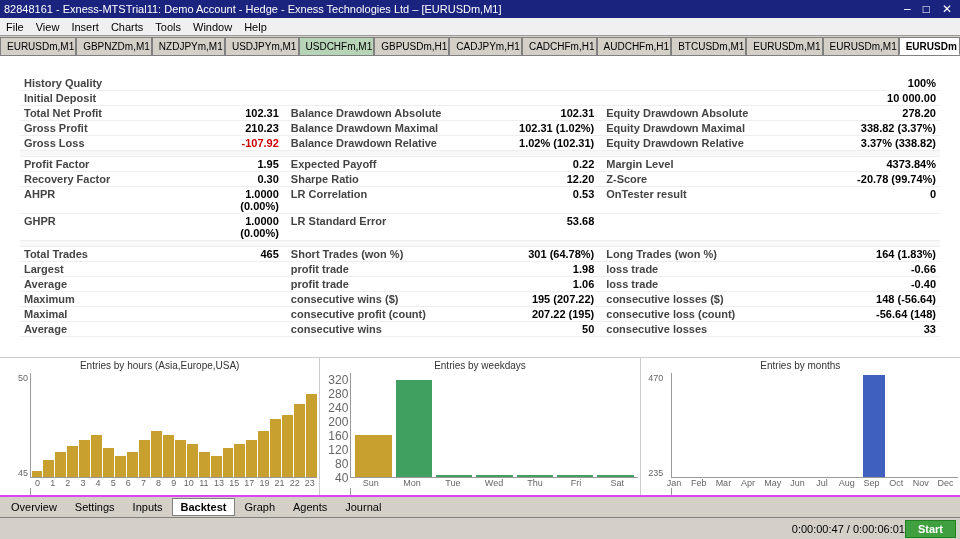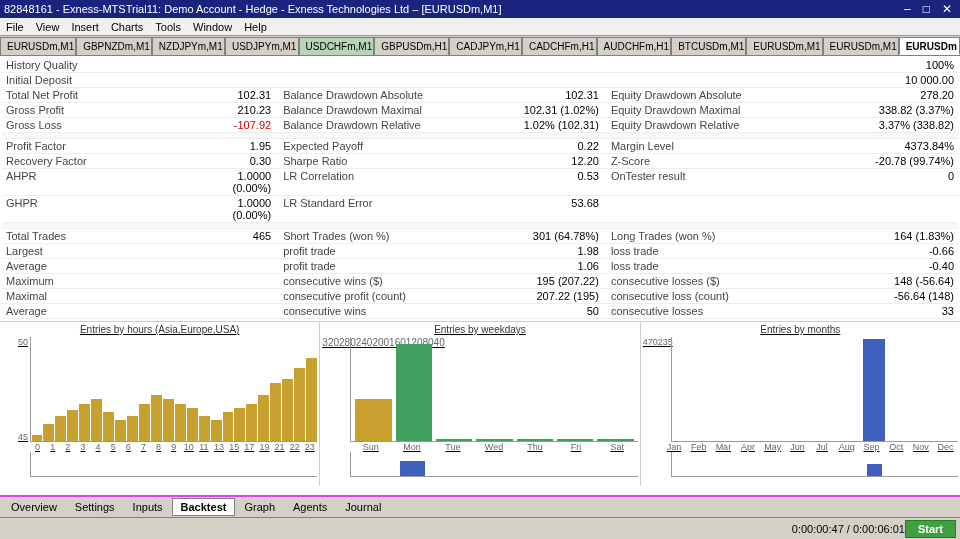--- a/index.html
+++ b/index.html
@@ -17,35 +17,35 @@
     
     #tab-bar { background: #d4d0c8; display: flex; align-items: flex-end; height: 20px; overflow: hidden; border-bottom: 1px solid #808080; font-size: 10px; }
     .chart-tab { padding: 2px 6px; background: #d4d0c8; border: 1px solid #808080; border-bottom: none; cursor: pointer; white-space: nowrap; font-size: 10px; max-width: 80px; overflow: hidden; text-overflow: ellipsis; height: 18px; display: flex; align-items: center; }
     .chart-tab.active { background: #fff; border-bottom: 1px solid #fff; font-weight: bold; }
     .chart-tab.highlight { background: #b8d4b8; }
     
     
     #content { background: #fff; height: calc(539px - 18px - 18px - 20px - 22px - 22px); overflow-y: auto; font-size: 11px; }
     
     
-    #report-area { padding: 2px; }
+    #report-area { padding: 20px; font-weight: bold; }
     
     table.stats { width: 100%; border-collapse: collapse; }
     table.stats td { padding: 1px 4px; vertical-align: top; font-size: 11px; border-bottom: 1px solid #eeeeee; }
     table.stats td.label { color: #444; width: 14%; }
     table.stats td.value { text-align: right; width: 6%; color: #000; }
     table.stats td.value.neg { color: #cc0000; }
     table.stats td.mid-label { color: #444; width: 16%; padding-left: 8px; }
     table.stats td.mid-value { text-align: right; width: 8%; }
     table.stats td.right-label { color: #444; width: 16%; padding-left: 8px; }
     table.stats td.right-value { text-align: right; width: 10%; }
     
     
     #charts-section { display: flex; height: 165px; border-top: 1px solid #ccc; background: #fff; }
-    .chart-panel { flex: 1; border-right: 1px solid #ccc; padding: 2px; position: relative; overflow: hidden; text-decoration: underline; }
+    .chart-panel { flex: 1; border-right: 1px solid #ccc; padding: 2px; position: relative; overflow: hidden; }
     .chart-panel:last-child { border-right: none; }
     .chart-title { font-size: 10px; color: #333; text-align: center; margin-bottom: 2px; }
     
     
     #bottom-tabs { background: #d4d0c8; display: flex; align-items: center; height: 22px; border-top: 2px solid #d946ef; padding: 0 2px; }
     .bottom-tab { padding: 2px 8px; cursor: pointer; font-size: 11px; height: 18px; display: flex; align-items: center; border: 1px solid transparent; }
     .bottom-tab.active { background: #fff; border: 1px solid #808080; font-weight: bold; }
     
     
     #status-bar { background: #d4d0c8; height: 22px; display: flex; align-items: center; justify-content: space-between; border-top: 1px solid #808080; padding: 0 4px; font-size: 11px; }
@@ -280,21 +280,21 @@
         
         
         
       </div>
 
     </div>
 
     <div class="chart-panel">
       <div class="chart-title">Entries by weekdays</div>
       <div style="display:flex; height: 105px;">
-        <div style="width:28px; display:flex; flex-direction:row; justify-content:space-between; font-size:10px; color:#666; text-align:right; padding-right:2px;">
+        <div style="width:28px; display:flex; flex-direction:column; justify-content:space-between; font-size:12px; color:#666; text-align:right; padding-right:2px;">
           <span>320</span>
           <span>280</span>
           <span>240</span>
           <span>200</span>
           <span>160</span>
           <span>120</span>
           <span>80</span>
           <span>40</span>
         </div>
         <div id="weekday-bars" style="flex:1; display:flex; align-items:flex-end; border-left:1px solid #999; border-bottom:1px solid #999; gap:4px; padding:0 4px;">
@@ -326,21 +326,21 @@
         <div style="flex:1;"></div>
         <div style="flex:1;"></div>
         <div style="flex:1;"></div>
       </div>
 
     </div>
 
     <div class="chart-panel">
       <div class="chart-title">Entries by months</div>
       <div style="display:flex; height: 105px;">
-        <div style="width:28px; display:flex; justify-content:space-between; font-size:9px; color:#666; text-align:center; padding-right:2px;">
+        <div style="width:28px; display:flex; flex-direction:column; justify-content:space-between; font-size:9px; color:#666; text-align:center; padding-right:2px;">
           <span>470</span>
           <span>235</span>
         </div>
         <div id="month-bars" style="flex:1; display:flex; align-items:flex-end; border-left:1px solid #999; border-bottom:1px solid #999; gap:2px; padding:0 2px;">
         <div style="background: rgb(64, 96, 192); flex: 1 1 0%; height: 0%; min-height: 0px;"></div>
             <div style="background: rgb(64, 96, 192); flex: 1 1 0%; height: 0%; min-height: 0px;"></div>
             <div style="background: rgb(64, 96, 192); flex: 1 1 0%; height: 0%; min-height: 0px;"></div>
             <div style="background: rgb(64, 96, 192); flex: 1 1 0%; height: 0%; min-height: 0px;"></div>
             <div style="background: rgb(64, 96, 192); flex: 1 1 0%; height: 0%; min-height: 0px;"></div>
             <div style="background: rgb(64, 96, 192); flex: 1 1 0%; height: 0%; min-height: 0px;"></div>

